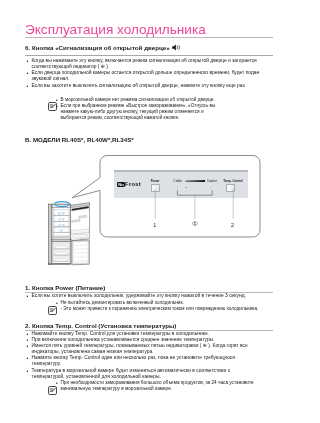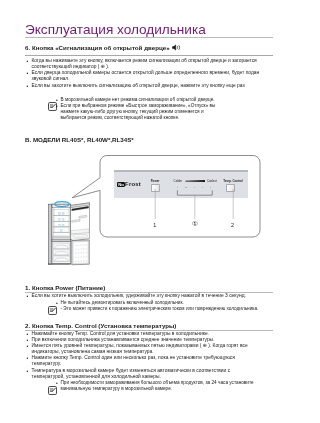--- a/index.html
+++ b/index.html
@@ -6,21 +6,21 @@
   html,body{margin:0;padding:0;}
   body{
     width:300px;height:423px;background:#ffffff;overflow:hidden;
     font-family:"Liberation Sans",sans-serif;color:#000;
     -webkit-font-smoothing:antialiased;
   }
   .page{position:relative;width:300px;height:423px;}
 
   
   .page-title{
-    font-size:13.6px;font-weight:400;color:#701a75;letter-spacing:0px;
+    font-size:13.6px;font-weight:400;color:#ec4899;letter-spacing:0px;
     position:absolute;left:25px;top:22px;white-space:nowrap;
   }
   .rule{position:absolute;left:25px;width:248px;height:1px;background:#b9b9b9;}
   .rule.r1{top:37px;}
   .rule.r2{top:55px;height:1px;background:#a8a8a8;}
 
   
   .sec-head{
     position:absolute;left:25px;top:44px;font-size:6.2px;font-weight:700;
     color:#1a1a1a;white-space:nowrap;

